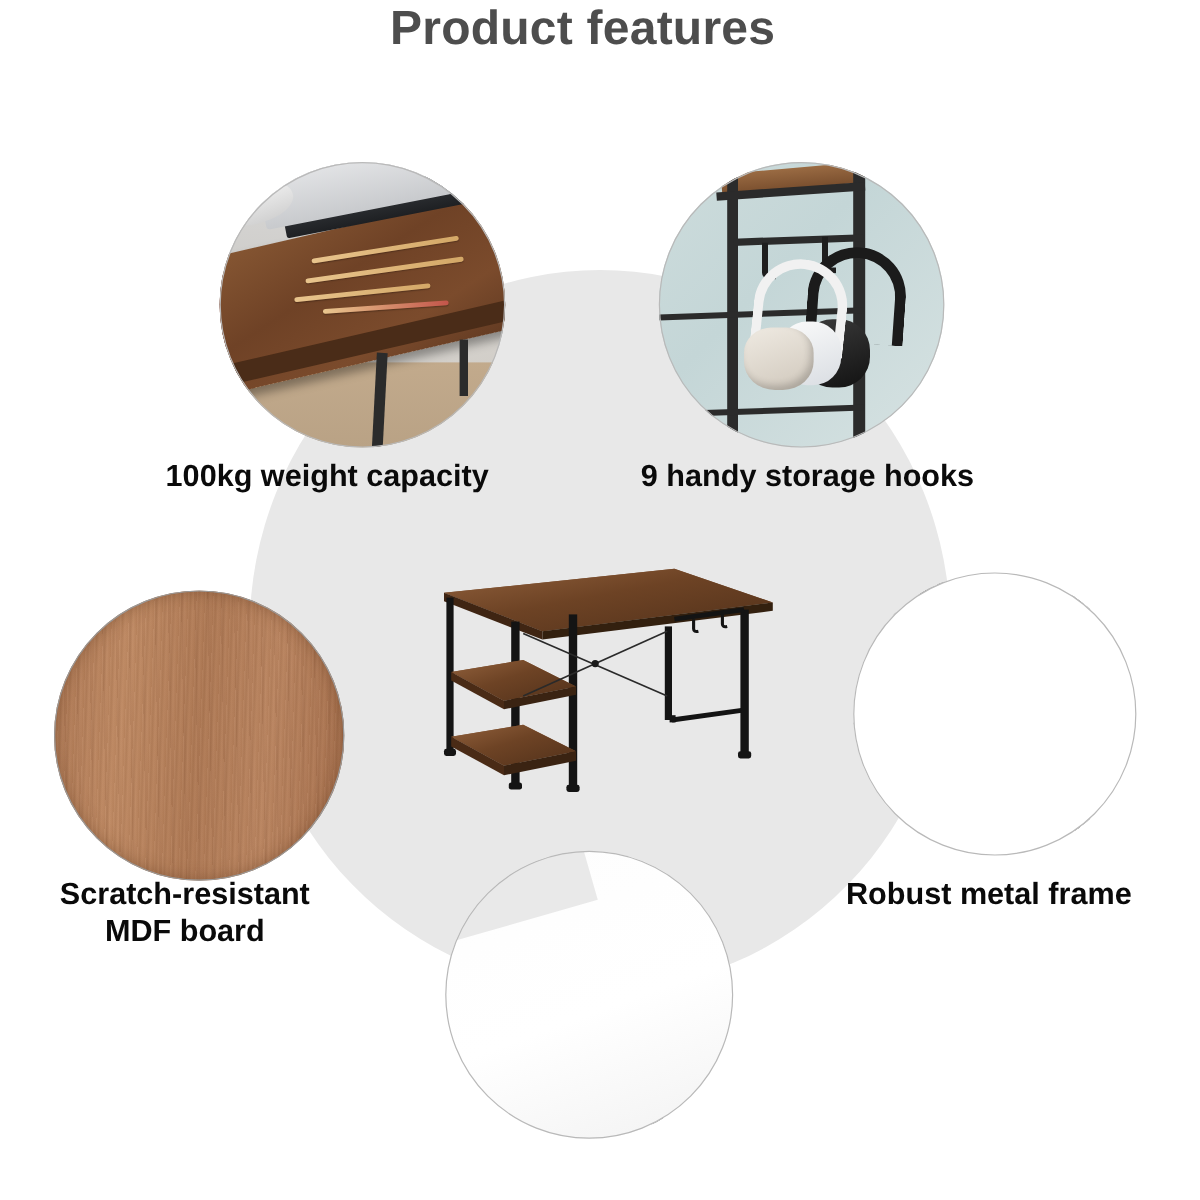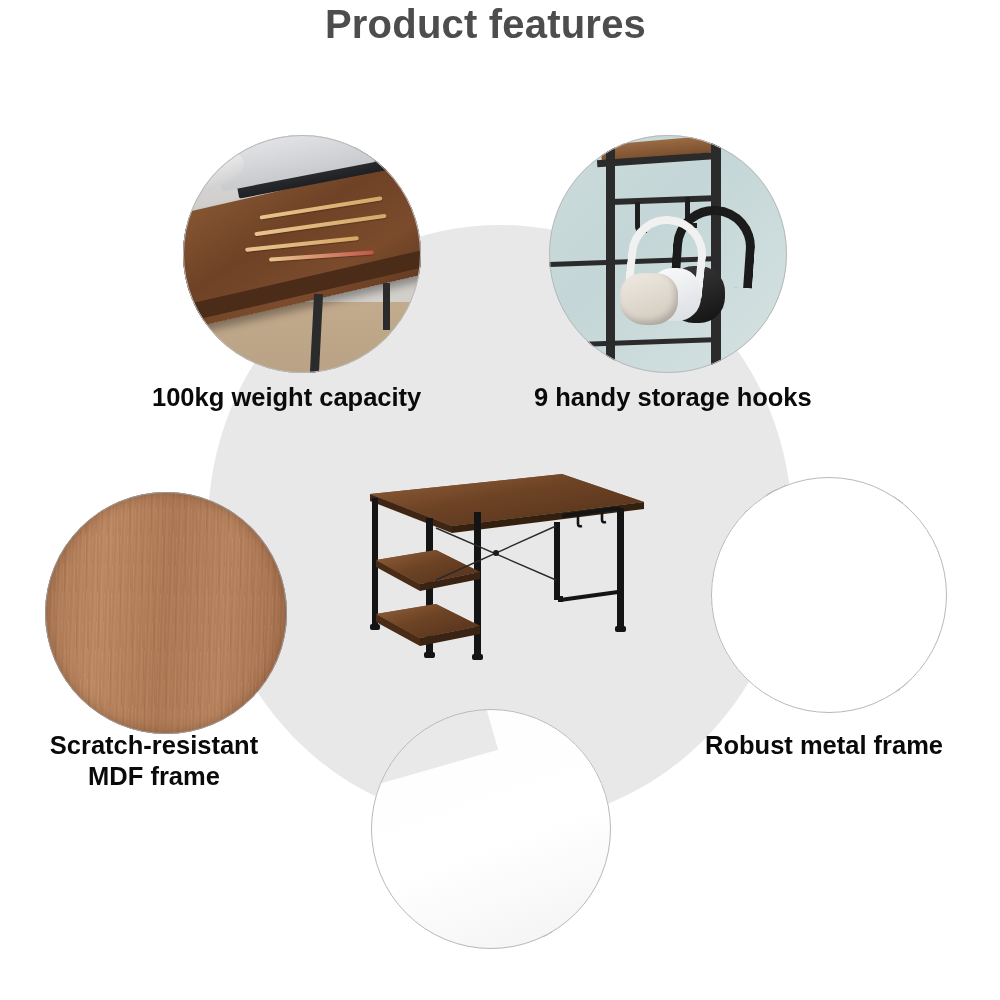--- a/index.html
+++ b/index.html
@@ -397,23 +397,23 @@
       <defs>
         <linearGradient id="deskgrad" x1="0" y1="0" x2="1" y2="1">
           <stop offset="0%" stop-color="#94633e" stop-opacity=".9"></stop>
           <stop offset="45%" stop-color="#6c4224" stop-opacity=".9"></stop>
           <stop offset="100%" stop-color="#4f2f19" stop-opacity=".95"></stop>
         </linearGradient>
       </defs>
     </svg>
   </div>
 
-  <div class="feat-label" style="left:152px;top:382px;">100kg weight capacity</div>
+  <div class="feat-label" style="left:138px;top:382px;">100kg weight capacity</div>
 
   <div class="feat-label" style="left:534px;top:382px;">9 handy storage hooks</div>
 
   <div class="feat-label" style="left:38px;top:730px;text-align:center;width:232px;">Scratch-resistant
-MDF frame</div>
+MDF board</div>
 
   <div class="feat-label" style="left:705px;top:730px;">Robust metal frame</div>
 
 
 </div>
 
 </body></html>

